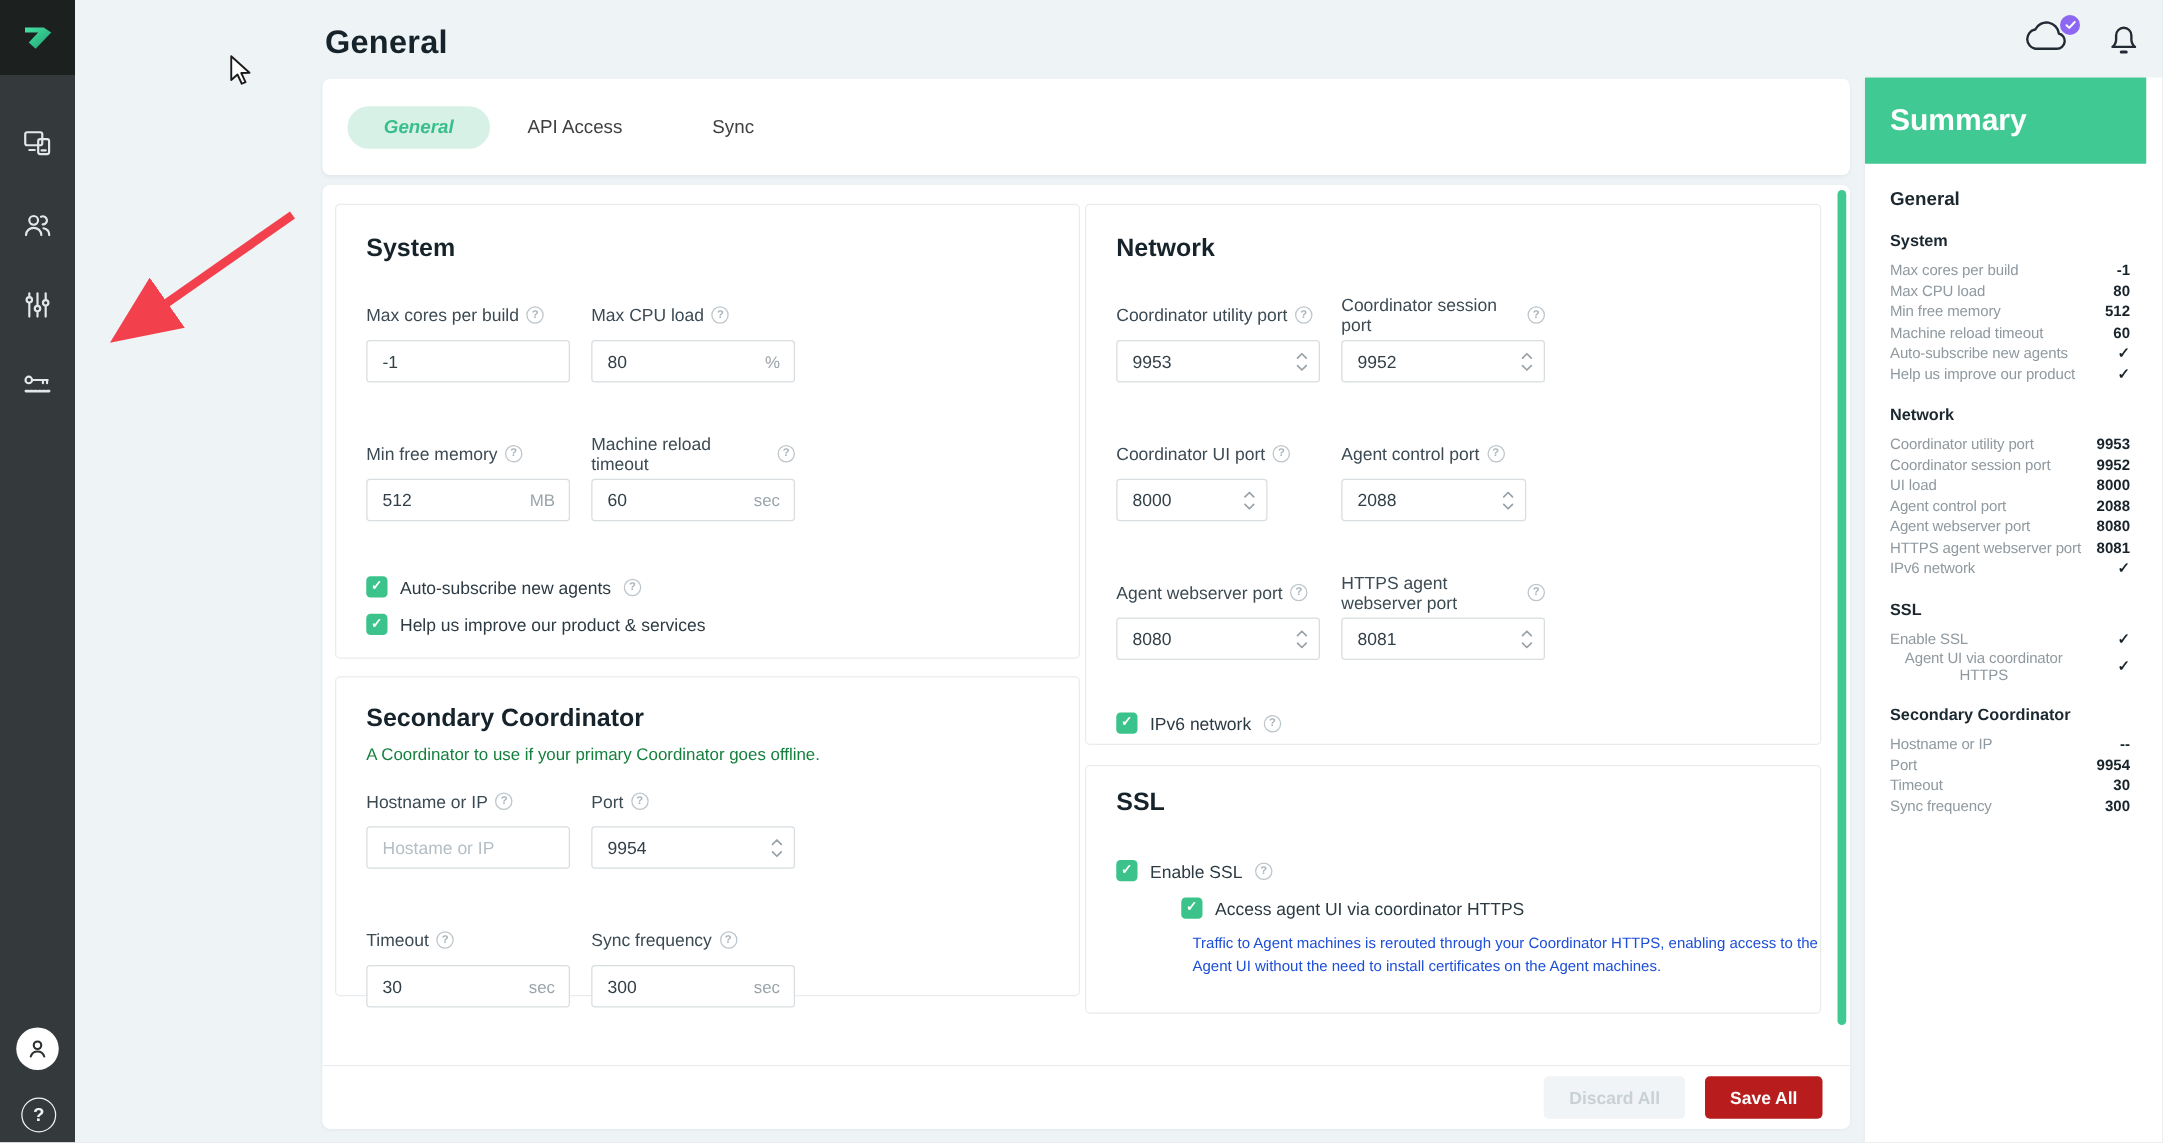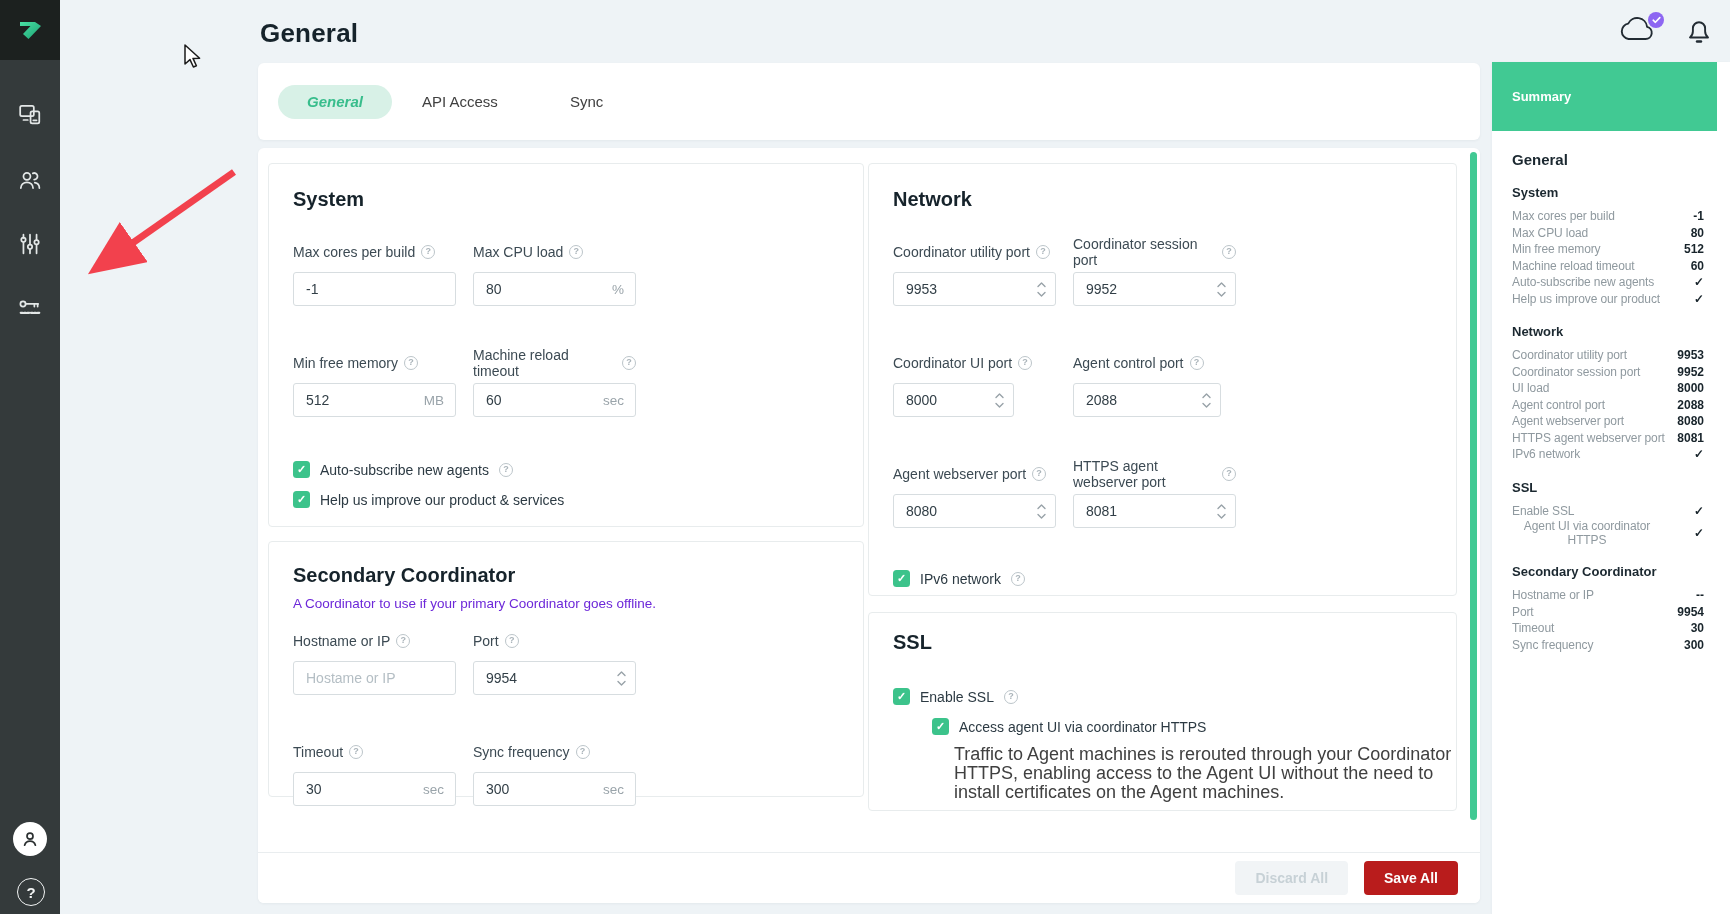--- a/index.html
+++ b/index.html
@@ -42,21 +42,21 @@
     border-radius:6px;box-shadow:0 1px 3px rgba(20,40,50,.05);}
   .vscroll{position:absolute;left:1212px;top:4px;width:7px;height:668px;border-radius:4px;
     background:#41c993;cursor:pointer;}
   .card{position:absolute;background:#fff;border:1px solid #e8eced;border-radius:4px;
     box-sizing:border-box;padding:0 24px;}
   .card-system{left:10px;top:15px;width:596px;height:364px;}
   .card-secondary{left:10px;top:393px;width:596px;height:256px;}
   .card-network{left:610px;top:15px;width:589px;height:433px;}
   .card-ssl{left:610px;top:464px;width:589px;height:199px;}
   .card h2{margin:0;padding-top:24px;font-size:20px;font-weight:700;color:#16232b;}
-  .subtitle{margin-top:9px;font-size:13.5px;color:#6d28d9;}
+  .subtitle{margin-top:9px;font-size:13.5px;color:#15803d;}
 
   .fieldrow{display:flex;}
   .fieldrow.r1{margin-top:32px;}
   .fieldrow.r2{margin-top:48px;}
   .field{width:163px;margin-right:17px;}
   .flabel{display:flex;align-items:center;gap:6px;font-size:14px;color:#3c4a53;height:17px;}
   .qicon{width:14px;height:14px;border-radius:50%;border:1px solid #bcc5ca;box-sizing:border-box;
     display:inline-flex;align-items:center;justify-content:center;flex:0 0 14px;}
   .qicon::after{content:"?";font-size:9px;color:#a9b3b9;font-weight:bold;line-height:1;}
   .fbox{position:relative;margin-top:12px;width:163px;height:34px;border:1px solid #d7dde0;
@@ -68,36 +68,36 @@
     font-size:13.5px;color:#9aa4aa;pointer-events:none;}
   .spin{position:absolute;right:9px;top:0;height:32px;display:flex;flex-direction:column;
     justify-content:center;gap:3px;cursor:pointer;}
   .spin svg{stroke:#98a2a8;fill:none;stroke-width:1.4;stroke-linecap:round;stroke-linejoin:round;}
 
   .checkrow{display:flex;align-items:center;gap:10px;cursor:pointer;}
   .cbx{width:17px;height:17px;border-radius:3.5px;background:#3cc38b;display:flex;
     align-items:center;justify-content:center;flex:0 0 17px;}
   .cbx::after{content:"\2713";color:#fff;font-size:11px;font-weight:bold;line-height:1;}
   .clabel{font-size:14px;color:#2c3a43;}
-  .ssl-desc{margin:10px 0 0 61px;width:515px;font-size:18px;line-height:19px;color:#404040;}
+  .ssl-desc{margin:10px 0 0 61px;width:515px;font-size:12px;line-height:19px;color:#1d4ed8;}
 
   
   .cfooter{position:absolute;left:0;bottom:0;width:100%;height:51px;border-top:1px solid #e9edef;
     background:#fff;border-radius:0 0 6px 6px;display:flex;align-items:center;
     justify-content:flex-end;gap:16px;padding-right:22px;box-sizing:border-box;}
   .btn{height:34px;border:none;border-radius:4px;font-family:"Liberation Sans",sans-serif;
     font-size:14px;font-weight:bold;padding:0 20px;}
   .btn-discard{background:#f1f4f6;color:#c7d1d6;}
   .btn-save{background:#b91c1c;color:#fdfefe;}
 
   
   .summary{position:absolute;left:1492px;top:62px;width:238px;height:852px;background:#fff;
     box-shadow:0 1px 3px rgba(20,40,50,.05);box-sizing:border-box;}
   .sum-head{width:225px;height:69px;background:#41c993;display:flex;align-items:center;
-    padding-left:20px;box-sizing:border-box;font-size:13px;font-weight:700;color:#fff;}
+    padding-left:20px;box-sizing:border-box;font-size:24px;font-weight:700;color:#fff;}
   .sum-body{padding:20px 26px 0 20px;}
   .sum-heading{font-size:15px;font-weight:700;color:#1b2830;}
   .sgroup-title{margin-top:17px;font-size:13px;font-weight:700;color:#1b2830;}
   .srows{margin-top:8px;}
   .srow{display:flex;justify-content:space-between;align-items:center;min-height:16.5px;}
   .slab{font-size:12px;color:#8f999f;letter-spacing:-.1px;}
   .sval{font-size:12px;font-weight:bold;color:#18242b;text-align:right;}
   .srow.two .slab{width:150px;line-height:14px;text-align:center;}
 
   
@@ -415,21 +415,21 @@
       </div>
     </div>
 
     <div class="card card-ssl">
       <h2 style="padding-top:18px">SSL</h2>
       <div class="checkrow" style="margin-top:34px">
         <span class="cbx"></span>
         <span class="clabel">Enable SSL</span>
         <span class="qicon"></span>
       </div>
-      <div class="checkrow" style="margin-top:13px;margin-left:39px">
+      <div class="checkrow" style="margin-top:13px;margin-left:52px">
         <span class="cbx"></span>
         <span class="clabel">Access agent UI via coordinator HTTPS</span>
       </div>
       <div class="ssl-desc">Traffic to Agent machines is rerouted through your Coordinator HTTPS, enabling access to the Agent UI without the need to install certificates on the Agent machines.</div>
     </div>
 
     <div class="vscroll"></div>
 
     <div class="cfooter">
       <button class="btn btn-discard">Discard All</button>

